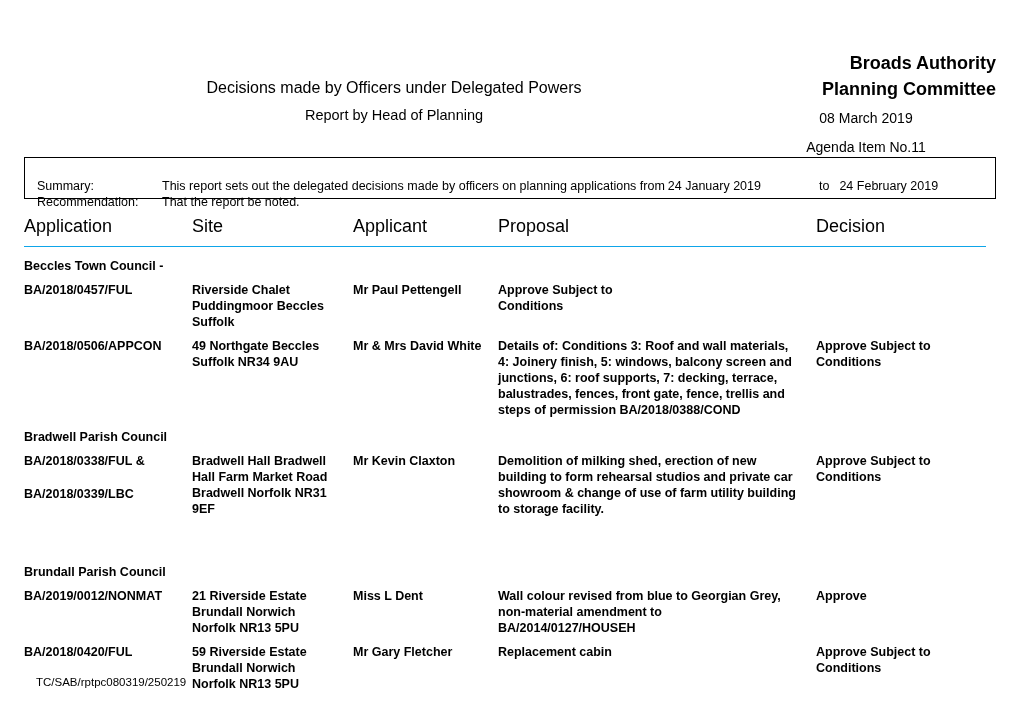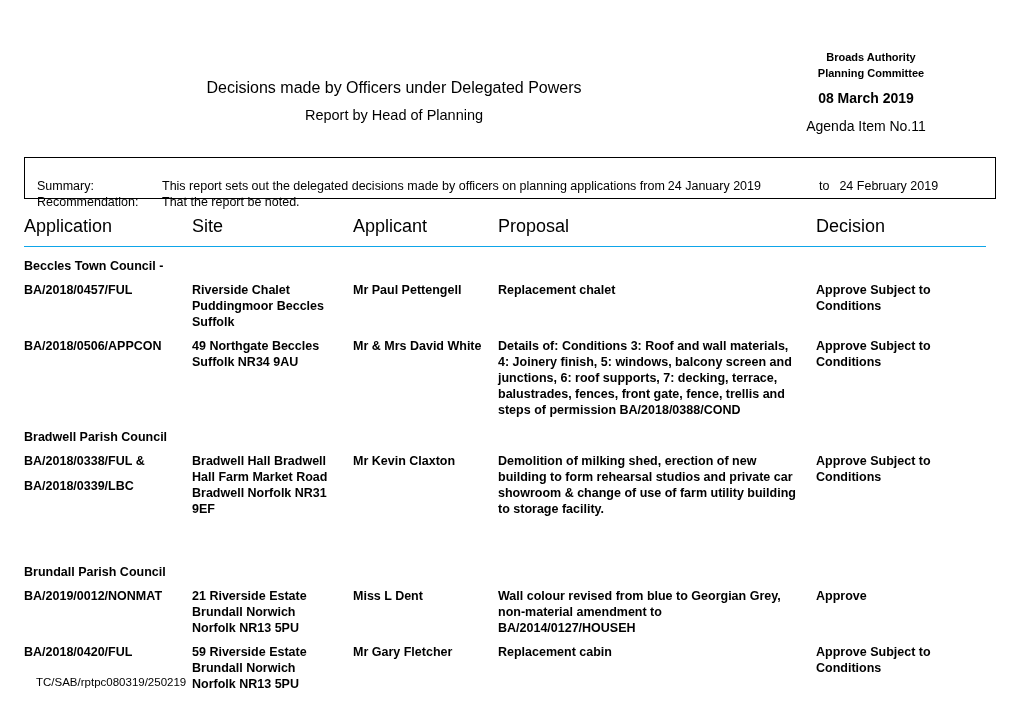--- a/index.html
+++ b/index.html
@@ -45,29 +45,29 @@
     margin-top: 8px;
   }
   .header-right {
     position: absolute;
     right: 0;
     top: 0;
     width: 260px;
     text-align: center;
   }
   .committee-line {
-    font-size: 11px;
+    font-size: 18px;
     font-weight: bold;
     line-height: 1.45;
-    text-align: center;
+    text-align: right;
     padding-left: 10px;
   }
   .committee-date {
     font-size: 14px;
-    font-weight: bold;
+    font-weight: normal;
     line-height: 1.4;
     margin-top: 7px;
   }
   .agenda-item {
     font-size: 14px;
     font-weight: normal;
     line-height: 1.4;
     margin-top: 9px;
   }
 
@@ -129,21 +129,21 @@
   }
   .data-row {
     font-size: 12.5px;
     font-weight: bold;
     line-height: 1.28;
     padding-top: 8px;
   }
   .data-row .cell { white-space: pre-line; }
   .app-ref-second {
     display: block;
-    margin-top: 9px;
+    margin-top: 17px;
   }
   .spacer-bradwell { height: 36px; }
 
   
   .footer {
     position: absolute;
     left: 36px;
     top: 676px;
     font-size: 11.5px;
     font-weight: normal;
@@ -186,21 +186,20 @@
     <div class="col-decision">Decision</div>
   </div>
   <div id="table-body">
       <div class="group-heading">Beccles Town Council -</div>
       <div class="row data-row">
         <div class="col-application cell"><span>BA/2018/0457/FUL</span></div>
         <div class="col-site cell">Riverside Chalet
 Puddingmoor Beccles
 Suffolk</div>
         <div class="col-applicant cell">Mr Paul Pettengell</div>
-        <div class="col-proposal cell">Replacement chalet</div>
         <div class="col-decision cell">Approve Subject to Conditions</div>
       </div>
       <div class="row data-row">
         <div class="col-application cell"><span>BA/2018/0506/APPCON</span></div>
         <div class="col-site cell">49 Northgate Beccles
 Suffolk NR34 9AU</div>
         <div class="col-applicant cell">Mr &amp; Mrs David White</div>
         <div class="col-proposal cell">Details of: Conditions 3: Roof and wall materials, 4: Joinery finish, 5: windows, balcony screen and junctions, 6: roof supports, 7: decking, terrace, balustrades, fences, front gate, fence, trellis and steps of permission BA/2018/0388/COND</div>
         <div class="col-decision cell">Approve Subject to Conditions</div>
       </div>

